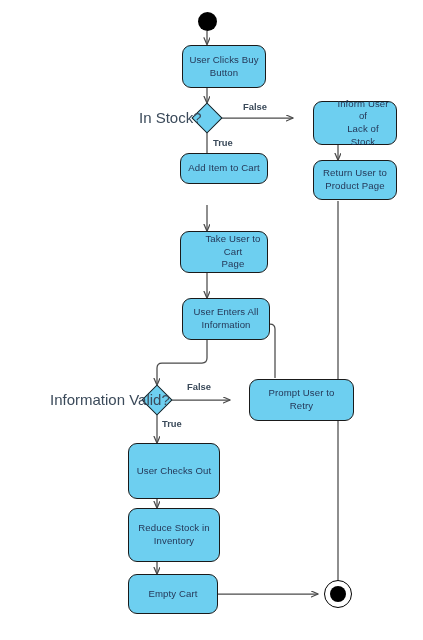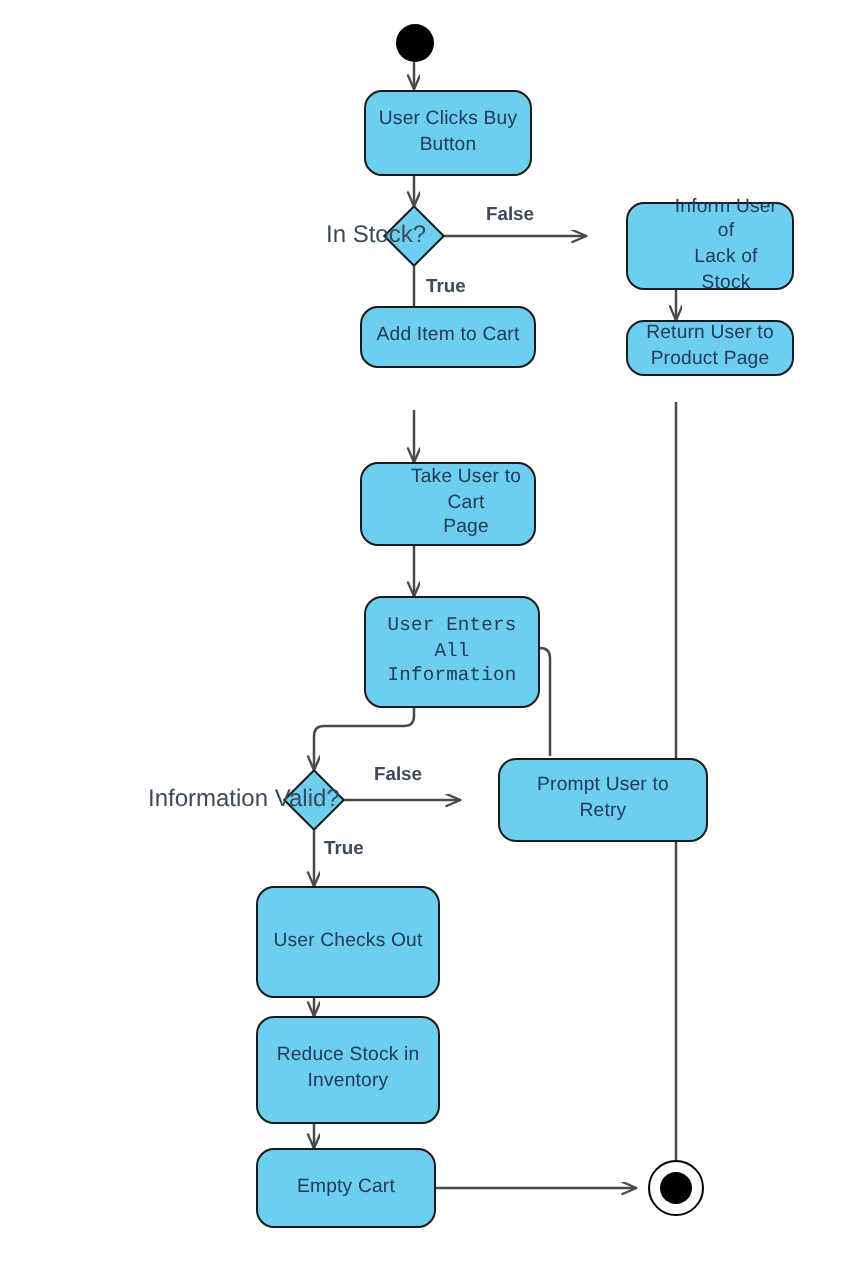--- a/index.html
+++ b/index.html
@@ -77,24 +77,23 @@
     position: absolute;
     color: #3b4a5a;
     font-size: 9.4px;
     line-height: 11px;
     white-space: nowrap;
     font-weight: bold;
   }
   .guard-label {
     position: absolute;
     color: #3b4a5a;
-    font-size: 12px;
+    font-size: 15px;
     line-height: 11px;
     white-space: nowrap;
-    margin-left: 24px;
   }
 </style>
 </head>
 <body>
 
 <div id="diagram-root">
 
   <svg id="edge-layer" viewBox="0 0 423 640" width="423" height="640" xmlns="http://www.w3.org/2000/svg">
     <defs>
       <marker id="arrowhead" markerWidth="9" markerHeight="9" refX="7.4" refY="3.2" orient="auto" markerUnits="userSpaceOnUse">
@@ -145,35 +144,35 @@
   <div class="diamond" style="left:196px; top:107px; width:22px; height:22px;"></div>
   <div class="guard-label" style="left:139px; top:112px;">In Stock?</div>
   <div class="edge-label" style="left:243px; top:101px;">False</div>
   <div class="edge-label" style="left:213px; top:137px;">True</div>
 
   <div class="node" style="left:296px; top:101px; width:84px; height:44px;padding-left:20px;">
     <span class="node-text">Inform User of
 Lack of Stock</span>
   </div>
 
-  <div class="node" style="left:296px; top:160px; width:84px; height:28px;">
+  <div class="node" style="left:296px; top:160px; width:84px; height:40px;">
     <span class="node-text">Return User to
 Product Page</span>
   </div>
 
   <div class="node" style="left:163px; top:153px; width:88px; height:31px;">
     <span class="node-text">Add Item to Cart</span>
   </div>
 
   <div class="node" style="left:163px; top:231px; width:88px; height:42px;padding-left:22px;">
     <span class="node-text">Take User to Cart
 Page</span>
   </div>
 
-  <div class="node" style="left:165px; top:298px; width:88px; height:56px;font-family:Liberation Mono, monospace;">
+  <div class="node" style="left:165px; top:298px; width:88px; height:42px;">
     <span class="node-text">User Enters All
 Information</span>
   </div>
 
   <div class="diamond" style="left:146px; top:389px; width:22px; height:22px;"></div>
   <div class="guard-label" style="left:50px; top:394px;">Information Valid?</div>
   <div class="edge-label" style="left:187px; top:381px;">False</div>
   <div class="edge-label" style="left:162px; top:418px;">True</div>
 
   <div class="node" style="left:232px; top:379px; width:105px; height:42px;">

